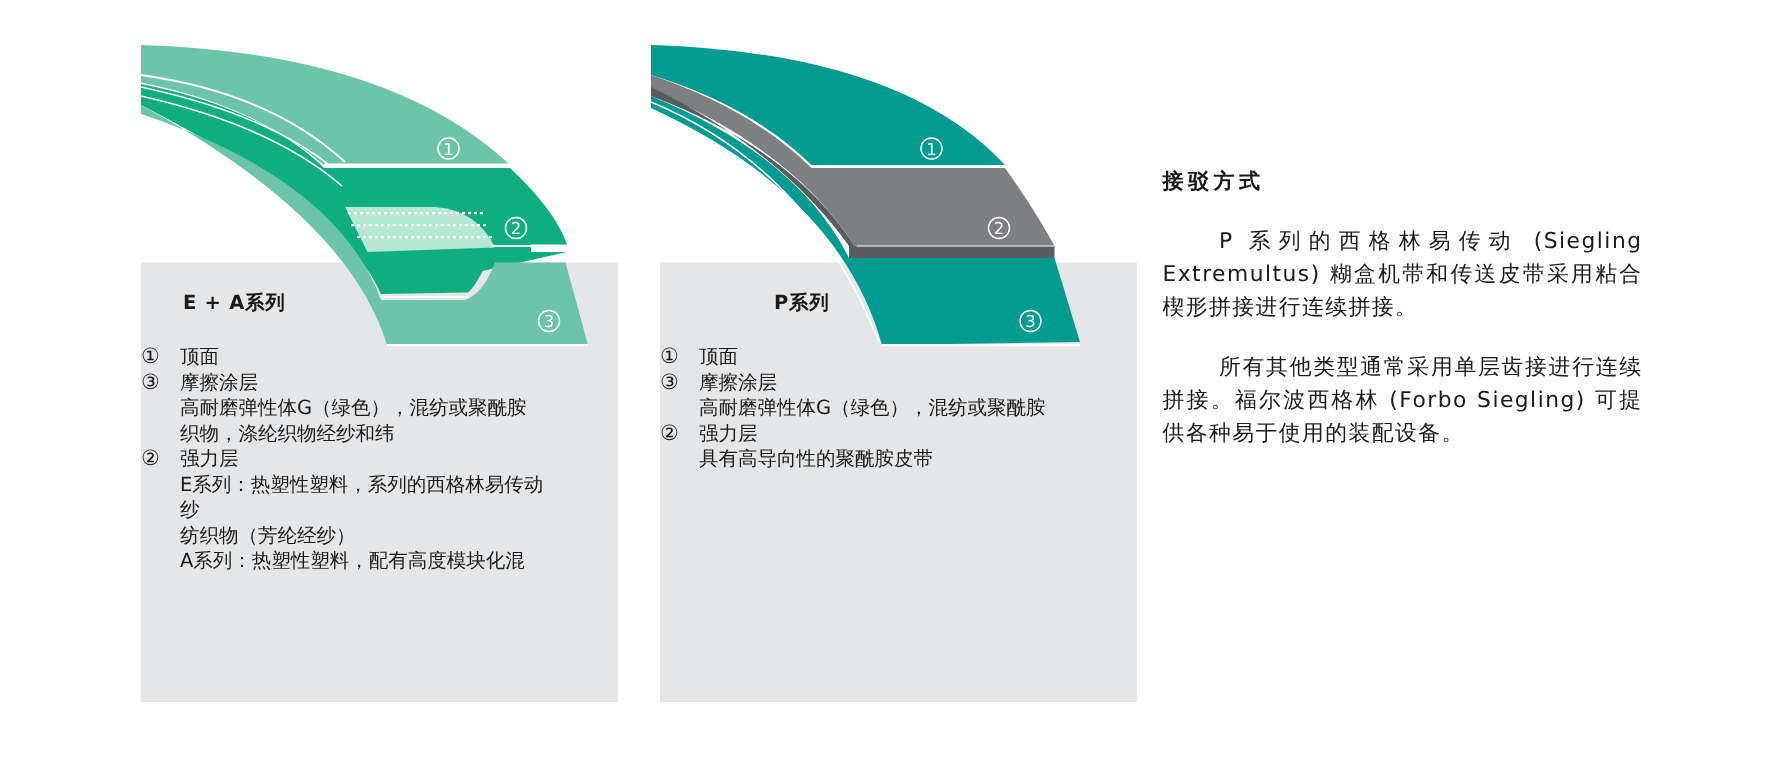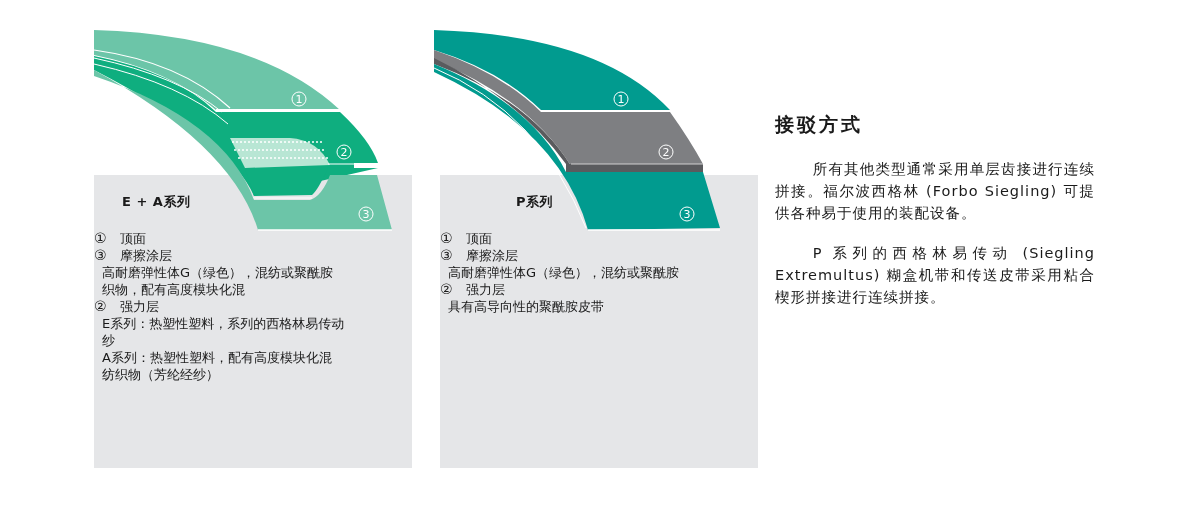--- a/index.html
+++ b/index.html
@@ -21,26 +21,26 @@
     .series-title {
       position: absolute; font-weight: bold; font-size: 13px; letter-spacing: 0.5px;
       top: 193px;
     }
     .legend {
       position: absolute; top: 230px; font-size: 13px; line-height: 17px; width: 300px;
     }
     .legend .item { display: flex; }
     .legend .num { width: 26px; flex: 0 0 26px; font-size: 14px; }
     .legend .name { font-weight: normal; }
-    .legend .desc { padding-left: 8px; }
+    .legend .desc { padding-left: 26px; }
     .right-col {
       position: absolute; left: 775px; top: 112px; width: 320px;
     }
     .right-col h2 {
-      margin: 0 0 20px 0; font-size: 19px; font-weight: bold; letter-spacing: 3px;
+      margin: 0 0 20px 0; font-size: 14px; font-weight: bold; letter-spacing: 3px;
     }
     .right-col p {
       margin: 0 0 18px 0; font-size: 14.5px; line-height: 22px; text-indent: 2.6em;
       text-align: justify; letter-spacing: 1px;
     }
     .circ-label { fill: none; stroke: #ffffff; stroke-width: 1; }
     .circ-text { fill: #ffffff; font-size: 11px; font-family: "DejaVu Sans", sans-serif; }
   </style>
 </head>
 <body>
@@ -114,29 +114,29 @@
 <div class="legend" style="left:94px;">
   <div class="item">
     <span class="num">①</span>
     <span class="name">顶面</span>
   </div>
   <div class="item">
     <span class="num">③</span>
     <span class="name">摩擦涂层</span>
   </div>
   <div class="desc">高耐磨弹性体G（绿色），混纺或聚酰胺</div>
-  <div class="desc">织物，配有高度模块化混</div>
+  <div class="desc">织物，涤纶织物经纱和纬</div>
   <div class="item">
     <span class="num">②</span>
     <span class="name">强力层</span>
   </div>
   <div class="desc">E系列：热塑性塑料，系列的西格林易传动</div>
   <div class="desc">纱</div>
+  <div class="desc">纺织物（芳纶经纱）</div>
   <div class="desc">A系列：热塑性塑料，配有高度模块化混</div>
-  <div class="desc">纺织物（芳纶经纱）</div>
 </div>
 
 <div class="series-title" style="left:468px;margin-left:48px;">P系列</div>
 <div class="legend" style="left:440px;">
   <div class="item">
     <span class="num">①</span>
     <span class="name">顶面</span>
   </div>
   <div class="item">
     <span class="num">③</span>
@@ -145,15 +145,15 @@
   <div class="desc">高耐磨弹性体G（绿色），混纺或聚酰胺</div>
   <div class="item">
     <span class="num">②</span>
     <span class="name">强力层</span>
   </div>
   <div class="desc">具有高导向性的聚酰胺皮带</div>
 </div>
 
 <div class="right-col">
   <h2>接驳方式</h2>
+  <p>P 系列的西格林易传动 (Siegling Extremultus) 糊盒机带和传送皮带采用粘合楔形拼接进行连续拼接。</p>
   <p>所有其他类型通常采用单层齿接进行连续拼接。福尔波西格林 (Forbo Siegling) 可提供各种易于使用的装配设备。</p>
-  <p>P 系列的西格林易传动 (Siegling Extremultus) 糊盒机带和传送皮带采用粘合楔形拼接进行连续拼接。</p>
 </div>
 
 </body></html>

